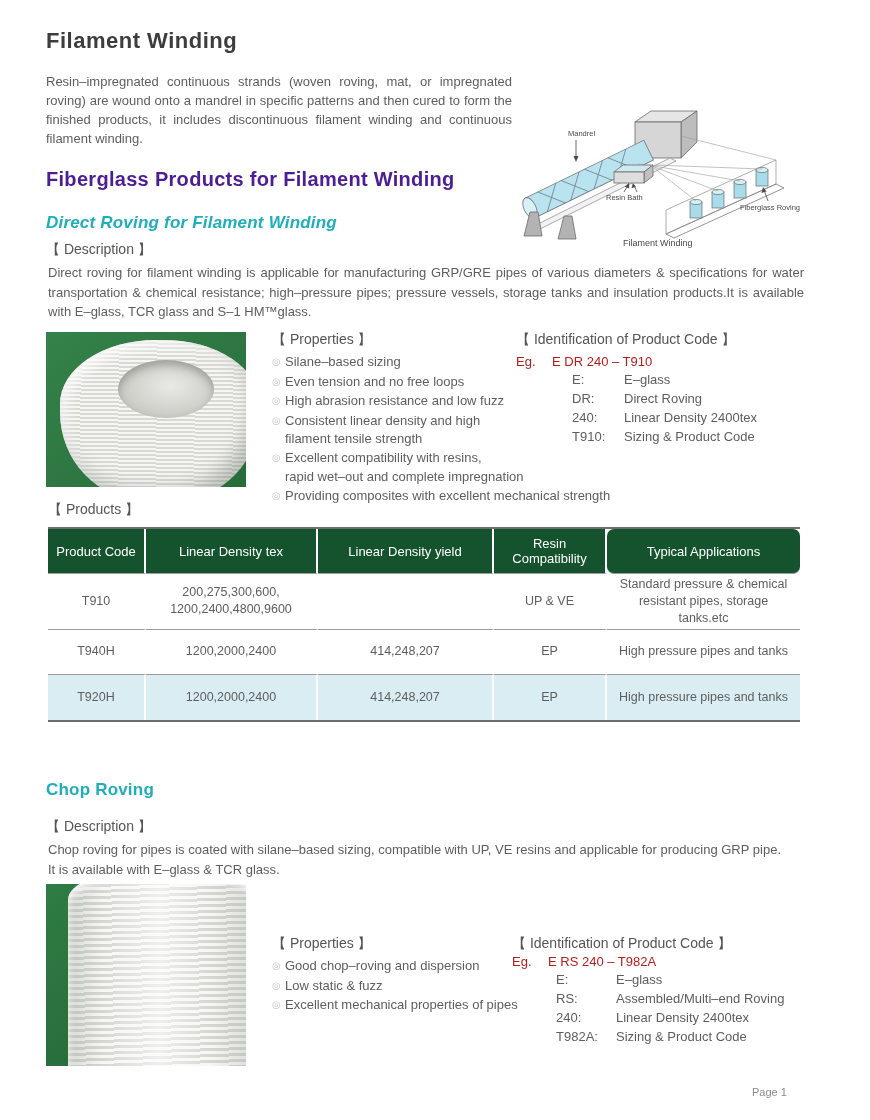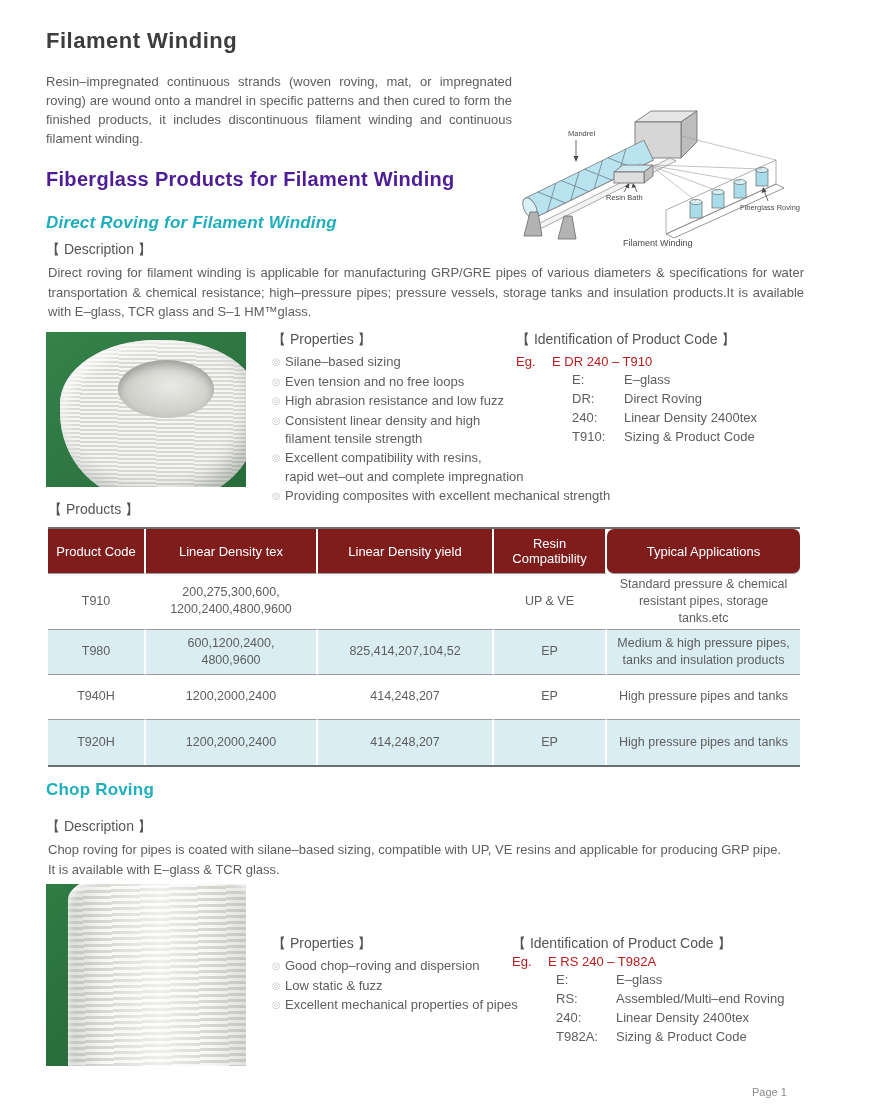--- a/index.html
+++ b/index.html
@@ -58,21 +58,21 @@
   
   .ident-eg { display:flex; font-size:13px; color:#b91c1c; margin-top:5px; }
   .ident-eg .eg-key { flex:0 0 36px; }
   .ident-rows { font-size:13px; color:#5e5e5e; }
   .ident-row { display:flex; line-height:1.45; }
 
   
   .products-table { border-collapse:separate; border-spacing:0; table-layout:fixed;
     border-top:2px solid #6e6e6e; border-bottom:2px solid #6e6e6e; width:752px; }
   .products-table th {
-    background:#7f1d1d; color:#ffffff; font-weight:normal; font-size:13px;
+    background:#14532d; color:#ffffff; font-weight:normal; font-size:13px;
     height:45px; text-align:center; vertical-align:middle;
     border-right:2px solid #ffffff; border-bottom:1px solid #9c9c9c;
   }
   .products-table th:last-child { border-right:none;border-radius:7px; }
   .products-table td {
     font-size:12.5px; color:#5e5e5e; text-align:center; vertical-align:middle;
     height:45px; line-height:1.35; padding:2px 6px;
     border-right:2px solid #ffffff; border-bottom:1px solid #9c9c9c;
   }
   .products-table td:last-child { border-right:none; }
@@ -260,28 +260,20 @@
   </thead>
   <tbody>
     <tr>
       <td>T910</td>
       <td class="prewrap">200,275,300,600,
 1200,2400,4800,9600</td>
       <td class="prewrap"></td>
       <td>UP &amp; VE</td>
       <td>Standard pressure &amp; chemical resistant pipes, storage tanks.etc</td>
     </tr>
-    <tr class="alt">
-      <td>T980</td>
-      <td class="prewrap">600,1200,2400,
-4800,9600</td>
-      <td class="prewrap">825,414,207,104,52</td>
-      <td>EP</td>
-      <td>Medium &amp; high pressure pipes, tanks and insulation products</td>
-    </tr>
     <tr>
       <td>T940H</td>
       <td class="prewrap">1200,2000,2400</td>
       <td class="prewrap">414,248,207</td>
       <td>EP</td>
       <td>High pressure pipes and tanks</td>
     </tr>
     <tr class="alt">
       <td>T920H</td>
       <td class="prewrap">1200,2000,2400</td>

